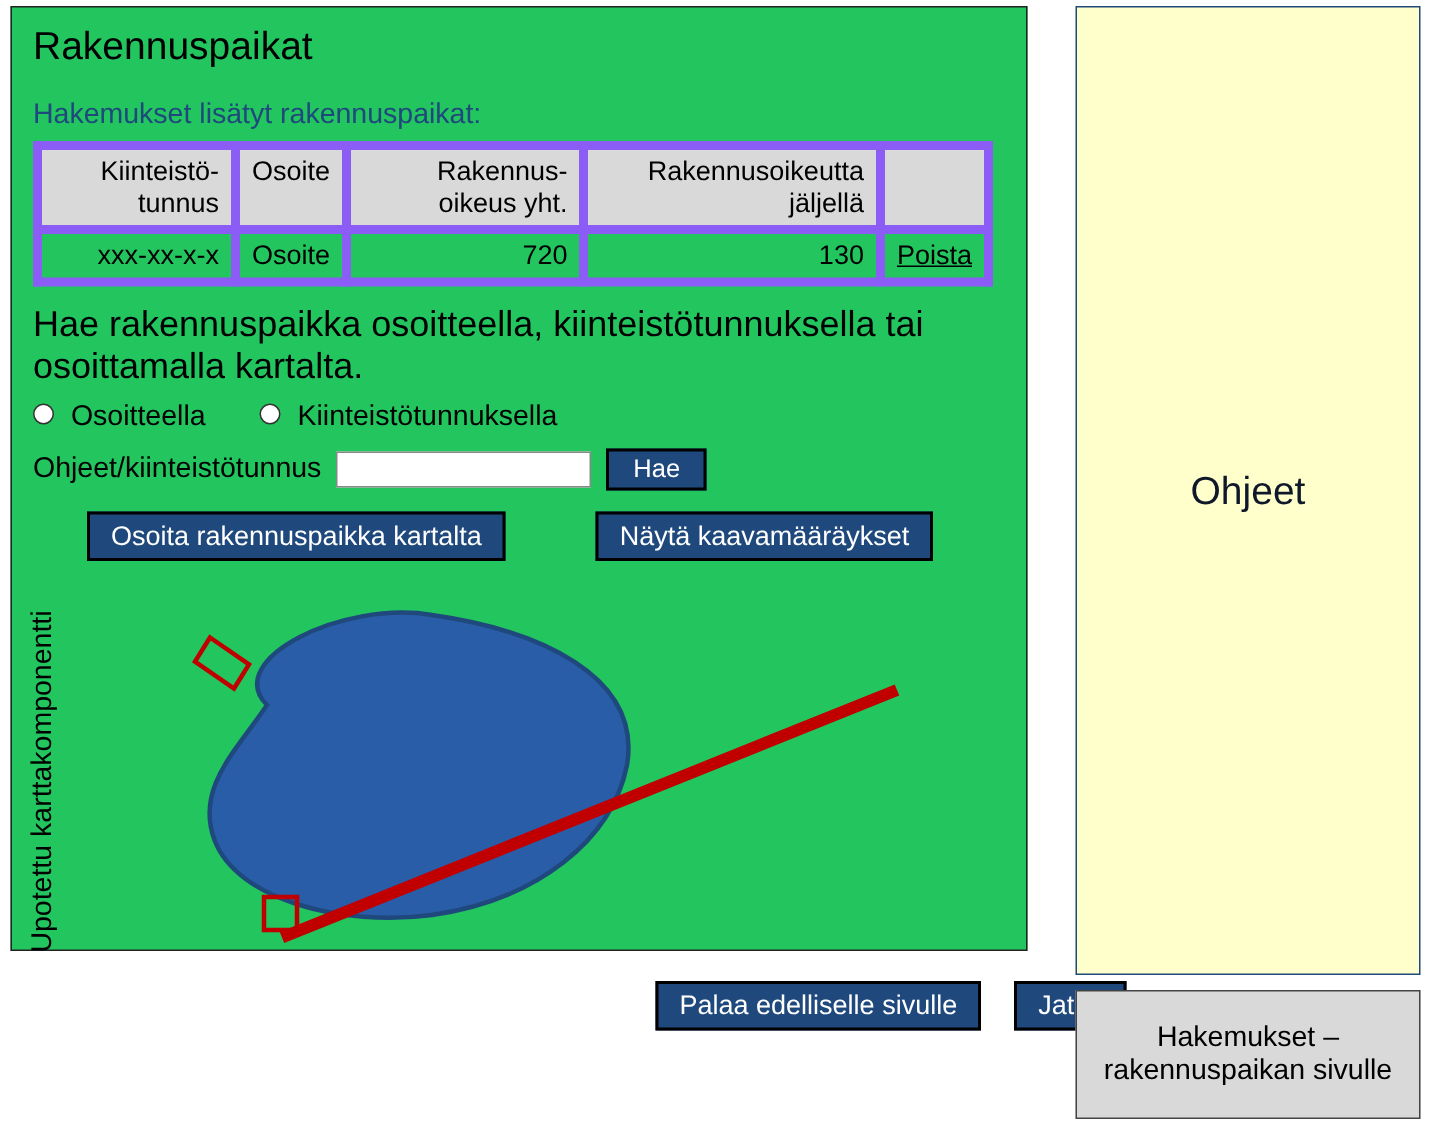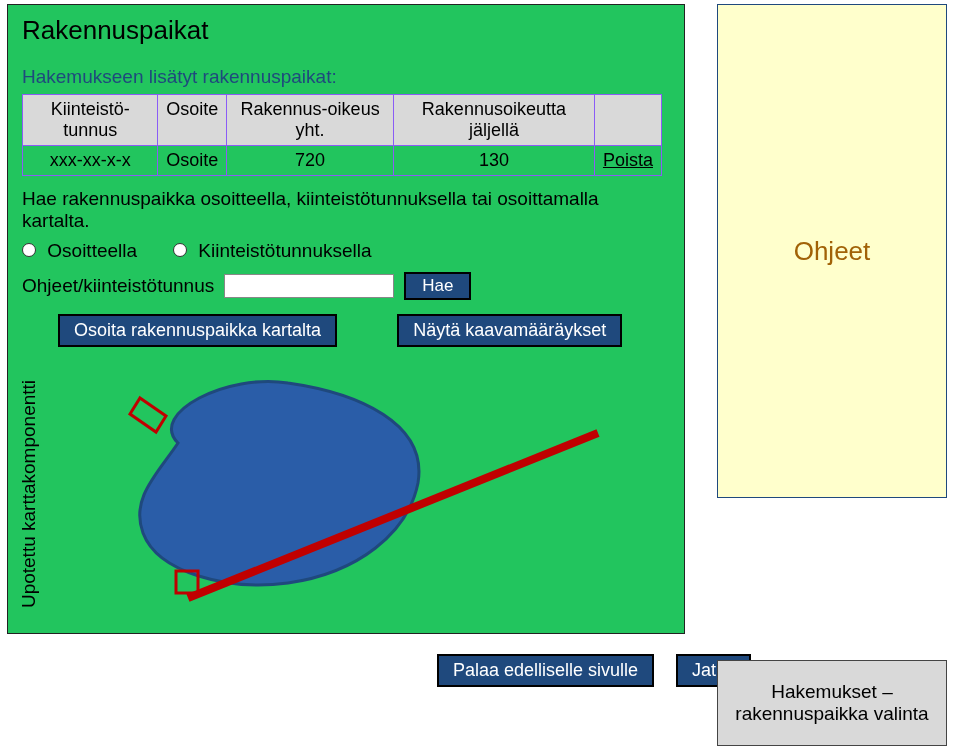--- a/index.html
+++ b/index.html
@@ -28,33 +28,33 @@
   .subtitle {
     font-size: 19px;
     color: #1F497D;
     margin-bottom: 6px;
   }
   table.rp {
     border-collapse: collapse;
     width: 640px;
   }
   table.rp th, table.rp td {
-    border: 1px solid #8b5cf6;
+    border: 6px solid #8b5cf6;
     padding: 4px 8px;
-    text-align: center;
+    text-align: right;
     font-size: 18px;
     vertical-align: top;
   }
   table.rp th {
     background: #D9D9D9;
     font-weight: normal;
   }
   .poista { text-decoration: underline; }
   .hint {
-    font-size: 19px;
+    font-size: 24px;
     margin-top: 12px;
     margin-bottom: 8px;
   }
   .radios {
     display: flex;
     gap: 36px;
     margin-bottom: 10px;
     align-items: center;
     font-size: 19px;
   }
@@ -115,28 +115,28 @@
   }
   .map-svg {
     margin-left: 36px;
     margin-top: 6px;
   }
   .side-yellow {
     position: absolute;
     left: 717px;
     top: 4px;
     width: 230px;
-    height: 494px;
+    height: 646px;
     background: #FFFFCC;
     border: 1px solid #1F497D;
     display: flex;
     align-items: center;
     justify-content: center;
     font-size: 26px;
-    color: #a16207;
+    color: #0f172a;
   }
   .side-grey {
     position: absolute;
     left: 717px;
     top: 660px;
     width: 230px;
     height: 86px;
     background: #D9D9D9;
     border: 1px solid #444;
     display: flex;
@@ -152,21 +152,21 @@
     display: flex;
     gap: 22px;
     padding-left: 42px;
   }
 </style>
 </head>
 <body>
 
 <div class="main-panel">
   <div class="title">Rakennuspaikat</div>
-  <div class="subtitle">Hakemukseen lisätyt rakennuspaikat:</div>
+  <div class="subtitle">Hakemukset lisätyt rakennuspaikat:</div>
 
   <table class="rp">
     <tbody>
         <tr>
       <th><span>Kiinteistö-tunnus</span></th>
       <th><span>Osoite</span></th>
       <th><span>Rakennus-oikeus yht.</span></th>
       <th><span>Rakennusoikeutta jäljellä</span></th>
       <th><span></span></th>
     </tr>
@@ -220,14 +220,14 @@
 <div class="bottom-btns">
   <div class="btn">Palaa edelliselle sivulle</div>
   <div class="btn">Jatka</div>
 </div>
 
 <div class="side-yellow">
   <span>Ohjeet</span>
 </div>
 
 <div class="side-grey">
-  <span>Hakemukset – rakennuspaikka valinta</span>
+  <span>Hakemukset – rakennuspaikan sivulle</span>
 </div>
 
 </body></html>

